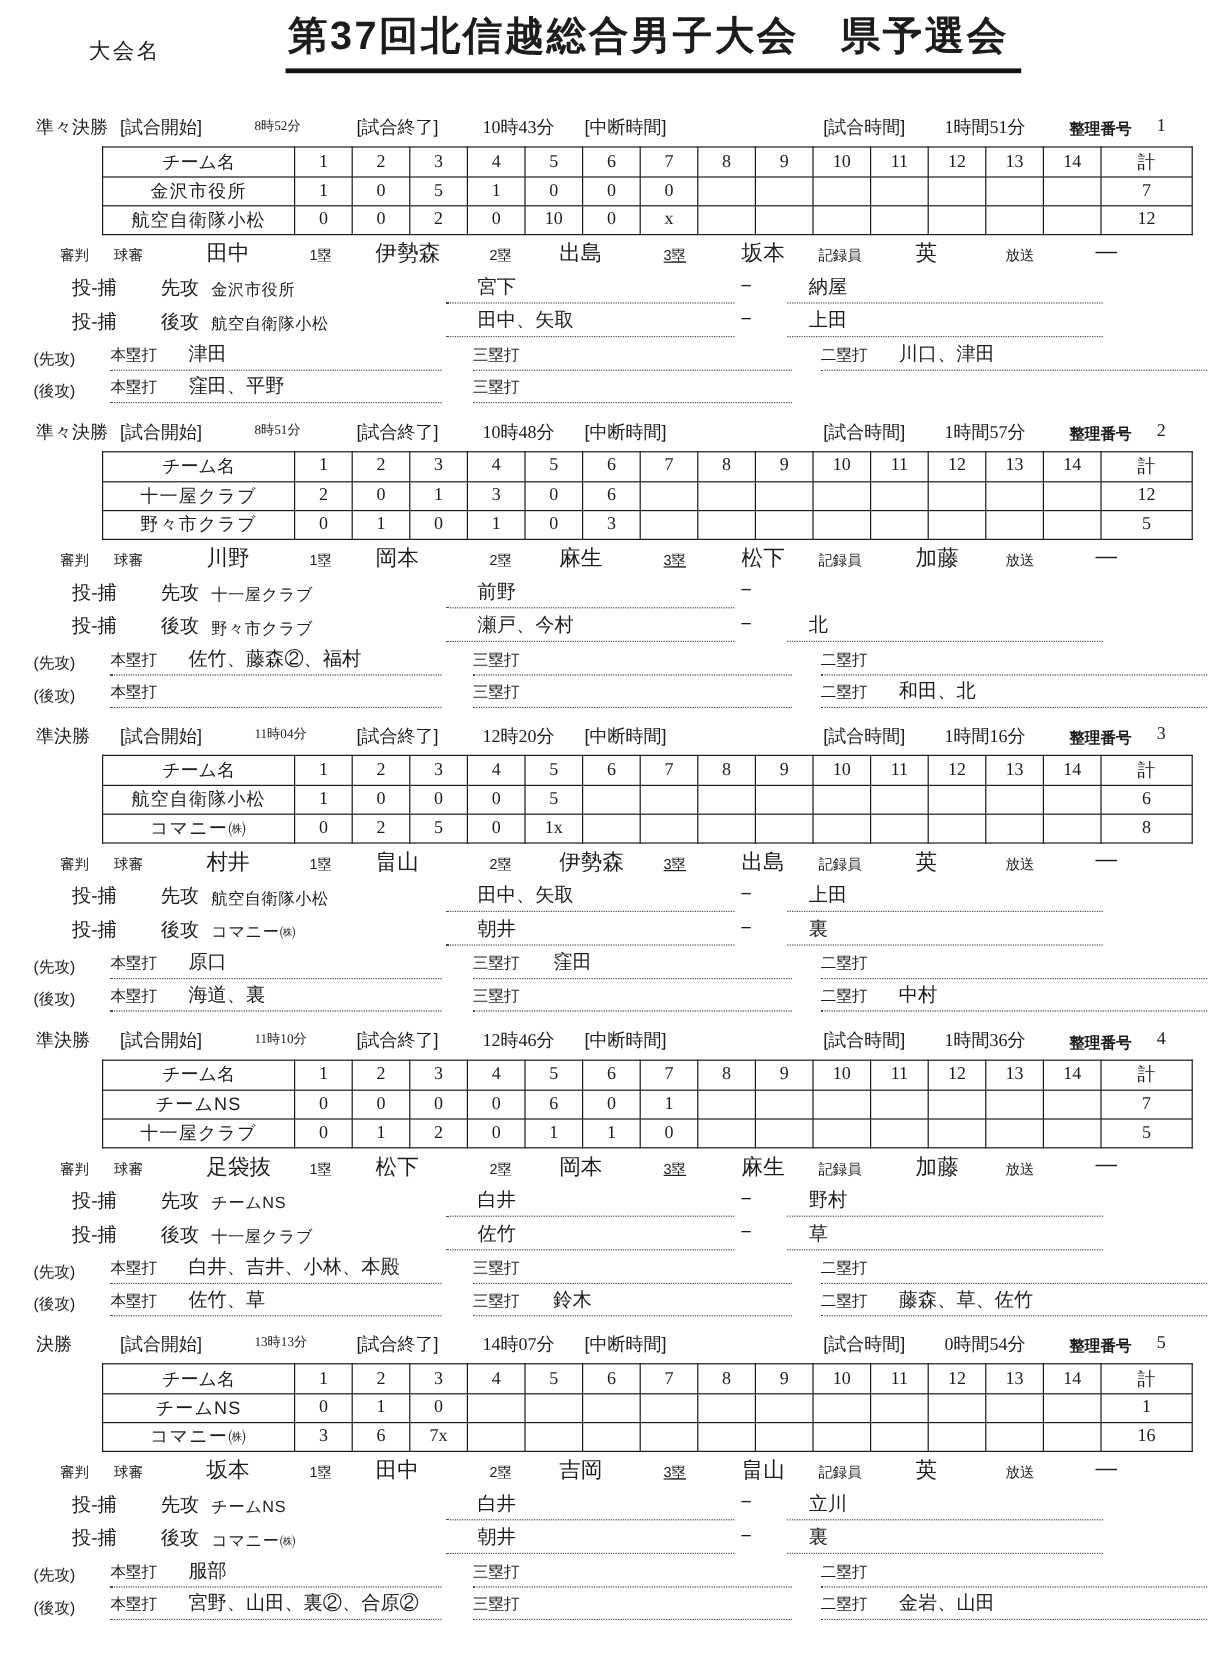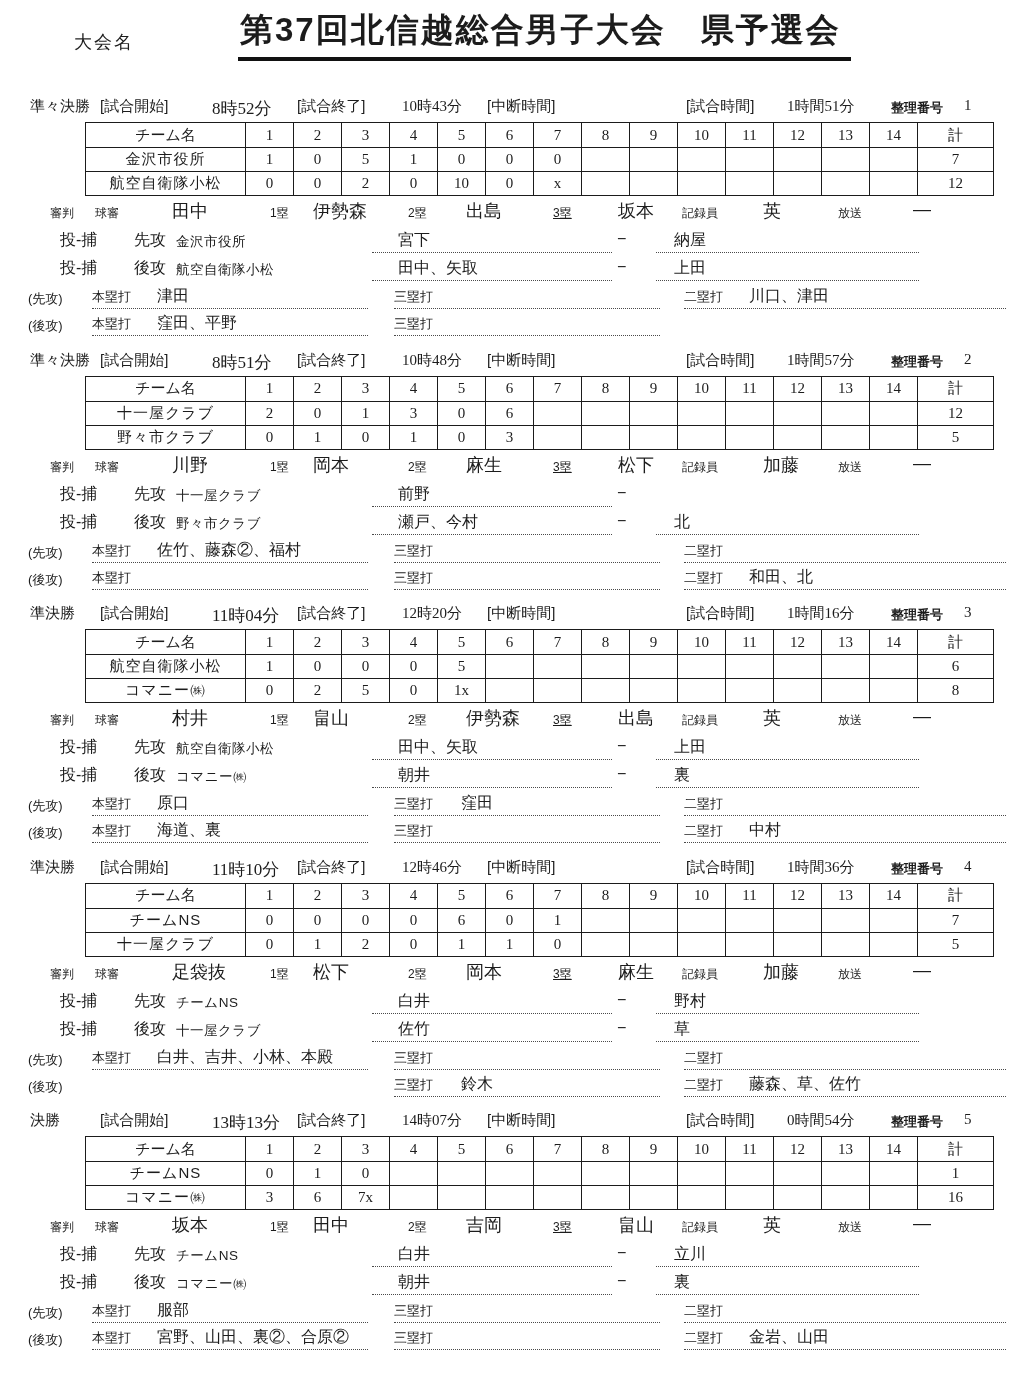--- a/index.html
+++ b/index.html
@@ -19,21 +19,21 @@
 
   
   #games { position:absolute; top:97px; left:0; width:1024px; }
   .game { position:relative; height:253.5px; }
   .game span { white-space:nowrap; }
 
   .g-head { position:absolute; top:0; left:0; right:0; height:22px; font-size:15px; }
   .g-head span { position:absolute; top:0; }
   .round    { left:30px; }
   .lbl-start{ left:100px; }
-  .v-start  { left:212px; font-size:17px; }
+  .v-start  { left:212px; font-size:11px; }
   .lbl-end  { left:297px; }
   .v-end    { left:402px; font-size:15px; }
   .lbl-int  { left:487px; }
   .v-int    { left:600px; font-size:15px; }
   .lbl-dur  { left:686px; }
   .v-dur    { left:787px; font-size:15px; }
   .lbl-no   { left:891px; top:2px !important; font-size:13px; font-weight:bold; }
   .v-no     { left:964px; font-size:15px; }
 
   table.score { position:absolute; top:25px; left:85px; border-collapse:collapse; table-layout:fixed; }
@@ -45,21 +45,21 @@
   col.c-team { width:160px; } col.c-inn { width:48px; } col.c-tot { width:76px; }
   td.t-name { font-size:16px; letter-spacing:1px; }
   td.inn { font-size:16px; }
   td.tot { font-size:17px; }
 
   .g-ump { position:absolute; top:102px; left:0; right:0; height:24px; }
   .g-ump span { position:absolute; }
   .sl { font-size:12px; top:6px; }
   .nm { font-size:18px; top:0; }
   .p-ump{left:50px;text-align:right;} .p-plate{left:95px;} .p-plate-n{left:172px;}
-  .p-1b{left:270px;text-align:center;} .p-1b-n{left:313px;}
+  .p-1b{left:258px;text-align:center;} .p-1b-n{left:313px;}
   .p-2b{left:408px;} .p-2b-n{left:466px;}
   .p-3b{left:553px;text-decoration:underline;} .p-3b-n{left:618px;}
   .p-rec{left:682px;} .p-rec-n{left:763px;}
   .p-bc{left:838px;} .p-bc-n{left:913px;}
 
   .g-bat { position:absolute; left:0; right:0; height:24px; }
   .bat1 { top:131px; } .bat2 { top:159px; }
   .g-bat span { position:absolute; }
   .bl { left:60px; font-size:16px; top:2px; }
   .bs { left:134px; font-size:16px; top:2px; }
@@ -647,20 +647,21 @@
 
     <div class="g-hit hit1">
       <span class="hs">(先攻)</span>
       <span class="field f-hr"><span class="flbl">本塁打</span><span class="fv">白井、吉井、小林、本殿</span></span>
       <span class="field f-3b"><span class="flbl">三塁打</span><span class="fv"></span></span>
       <span class="field f-2b"><span class="flbl">二塁打</span><span class="fv"></span></span>
     </div>
 
     <div class="g-hit hit2">
       <span class="hs">(後攻)</span>
+      <span class="field f-hr"><span class="flbl">本塁打</span><span class="fv">佐竹、草</span></span>
       <span class="field f-3b"><span class="flbl">三塁打</span><span class="fv">鈴木</span></span>
       <span class="field f-2b"><span class="flbl">二塁打</span><span class="fv">藤森、草、佐竹</span></span>
     </div>
 
   </div>
 
   <div class="game">
 
     <div class="g-head">
       <span class="round">決勝</span>

